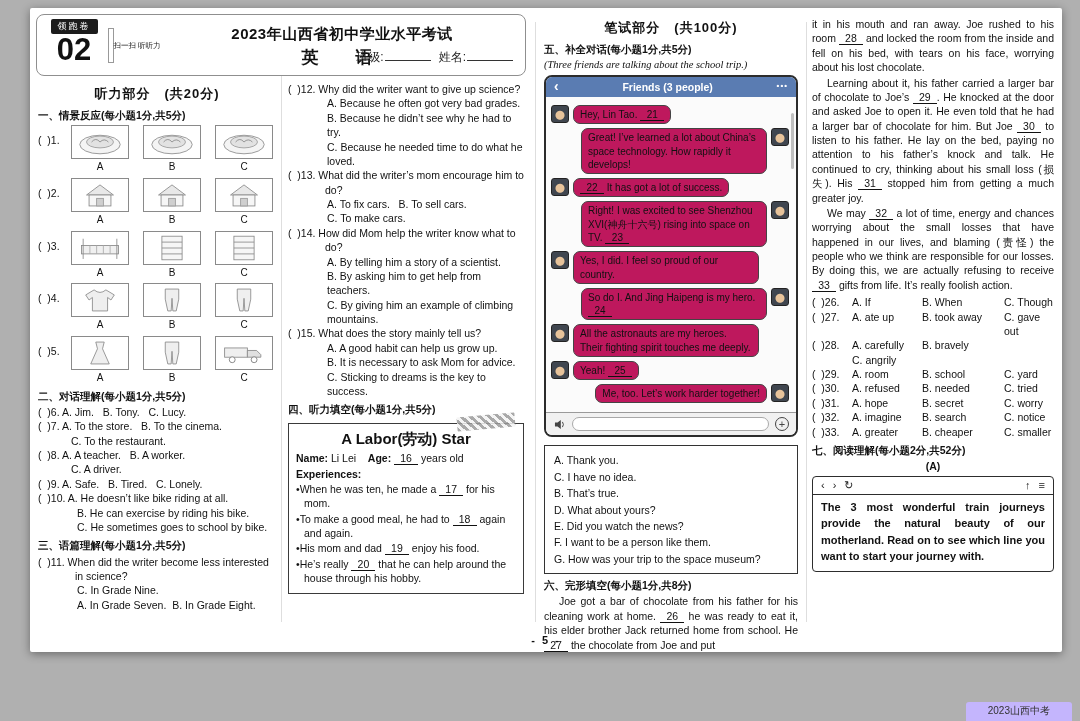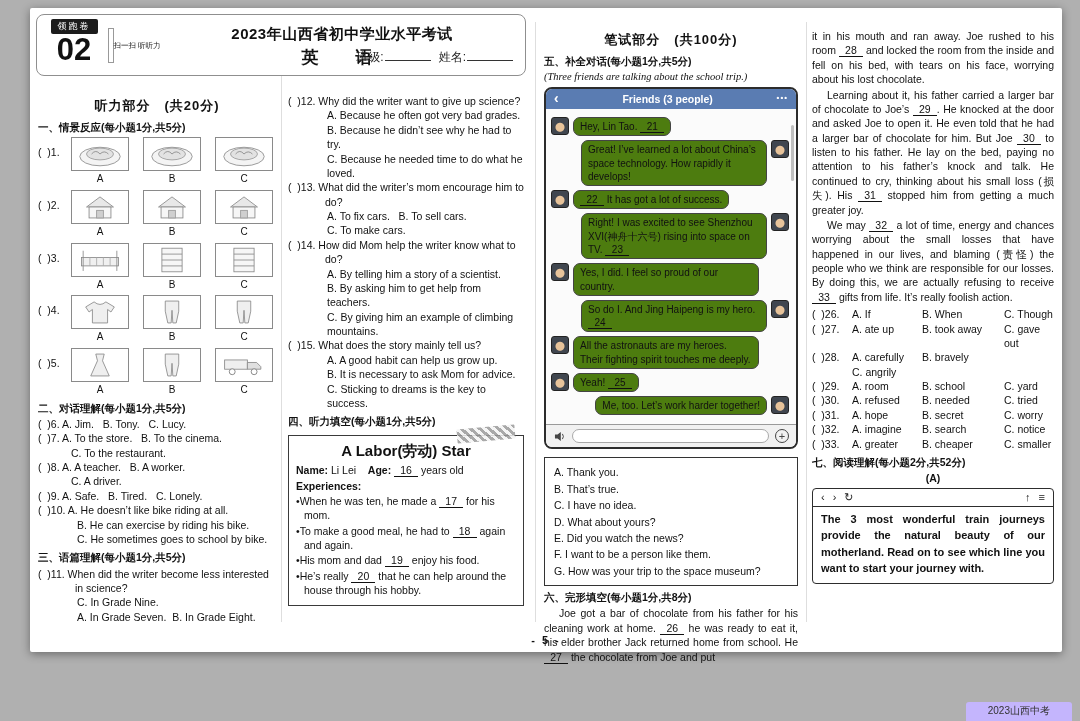--- a/index.html
+++ b/index.html
@@ -24,21 +24,21 @@
                    repeating-linear-gradient(90deg,#151515 0 3px,#fff 3px 6px); }
   .eh-qr-cap { font-size:7.5px; white-space:nowrap; margin-top:2px; color:#222; }
   .eh-right { flex:1; position:relative; text-align:center; }
   .eh-title { font-size:15px; font-weight:bold; margin-top:6px; letter-spacing:.5px; }
   .eh-subject { font-size:17px; font-weight:bold; letter-spacing:10px; margin-top:2px; }
   .eh-fields { position:absolute; right:4px; bottom:5px; font-size:12px; color:#222; }
   .wline { display:inline-block; width:46px; border-bottom:1px solid #333; height:9px; margin:0 8px 0 1px; }
   .wline:last-child { margin-right:0; }
 
   
-  .col { position:absolute; top:20px; bottom:28px; font-size:10.5px; line-height:1.37; }
+  .col { position:absolute; top:8px; bottom:28px; font-size:10.5px; line-height:1.37; }
   .col1 { left:8px;  width:238px; padding-top:66px; }
   .col2 { left:258px; width:236px; padding-top:66px; }
   .col3 { left:514px; width:254px; }
   .col4 { left:782px; width:242px; }
 
   .sec-title { font-size:13px; font-weight:bold; text-align:center; letter-spacing:1px; margin:3px 0 5px; }
   .part-heading { font-weight:bold; margin:4px 0 2px; }
   .line { white-space:pre-wrap; }
   .c-q  { padding-left:37px; text-indent:-37px; }
   .c-o  { padding-left:33px; }
@@ -67,21 +67,21 @@
   .phone { border:2px solid #2c2c2c; border-radius:8px; overflow:hidden; margin-top:2px; position:relative; background:#fbfbfb; }
   .phone-head { background:#5a7cb2; color:#fff; display:flex; align-items:center; padding:3px 8px; font-weight:bold; font-size:10.5px; }
   .phone-head .back { font-size:14px; line-height:.8; }
   .phone-head .title { flex:1; text-align:center; }
   .phone-head .more { font-size:8px; letter-spacing:1px; }
   .chat-body { padding:4px 7px 5px 5px; }
   .msg { display:flex; margin:4px 0; gap:4px; }
   .msg.right { justify-content:flex-end; }
   .avatar { width:18px; height:18px; flex:none; border-radius:3px; border:1px solid #222;
             background:radial-gradient(circle at 50% 58%, #e7c39a 0 4px, #40464f 5px); }
-  .bubble { border:1.2px solid #444; border-radius:7px; background:#4d7c0f; padding:2px 6px;
+  .bubble { border:1.2px solid #444; border-radius:7px; background:#be185d; padding:2px 6px;
             max-width:186px; font-size:10px; line-height:1.32; }
   .chat-input { display:flex; align-items:center; gap:6px; border-top:1px solid #9a9a9a; background:#f1f1f1; padding:4px 7px; }
   .chat-field { flex:1; height:14px; background:#fff; border:1px solid #a8a8a8; border-radius:8px; }
   .circle-plus { width:14px; height:14px; border:1.2px solid #444; border-radius:50%; display:inline-flex;
                  align-items:center; justify-content:center; font-size:11px; line-height:1; color:#444; }
   .scroll-thumb { position:absolute; right:2px; top:36px; width:3px; height:56px; background:#c0c0c0; border-radius:2px; }
 
   .options-box { border:1.5px solid #333; margin-top:8px; padding:5px 9px; background:#fff; }
   .opt-line { margin:2px 0; }
 
@@ -418,22 +418,22 @@
             <path d="M14.5 6 Q17.5 10 14.5 14" stroke="#444" stroke-width="1.5" fill="none"></path>
           </svg>
         <div class="chat-field"></div>
         <span class="circle-plus">+</span>
       </div>
       <div class="scroll-thumb"></div>
     </div>
 
     <div class="options-box" id="p5-options">
         <div class="opt-line">A. Thank you.</div>
+        <div class="opt-line">C. I have no idea.</div>
         <div class="opt-line">B. That’s true.</div>
-        <div class="opt-line">C. I have no idea.</div>
         <div class="opt-line">D. What about yours?</div>
         <div class="opt-line">E. Did you watch the news?</div>
         <div class="opt-line">F. I want to be a person like them.</div>
         <div class="opt-line">G. How was your trip to the space museum?</div>
       </div>
     <div class="part-heading">六、完形填空(每小题1分,共8分)</div>
     <div class="passage indent">Joe got a bar of chocolate from his father for his cleaning work at home. <span class="blank">26</span> he was ready to eat it, his elder brother Jack returned home from school. He <span class="blank">27</span> the chocolate from Joe and put</div>
   </div>
 
   <div class="col col4">

